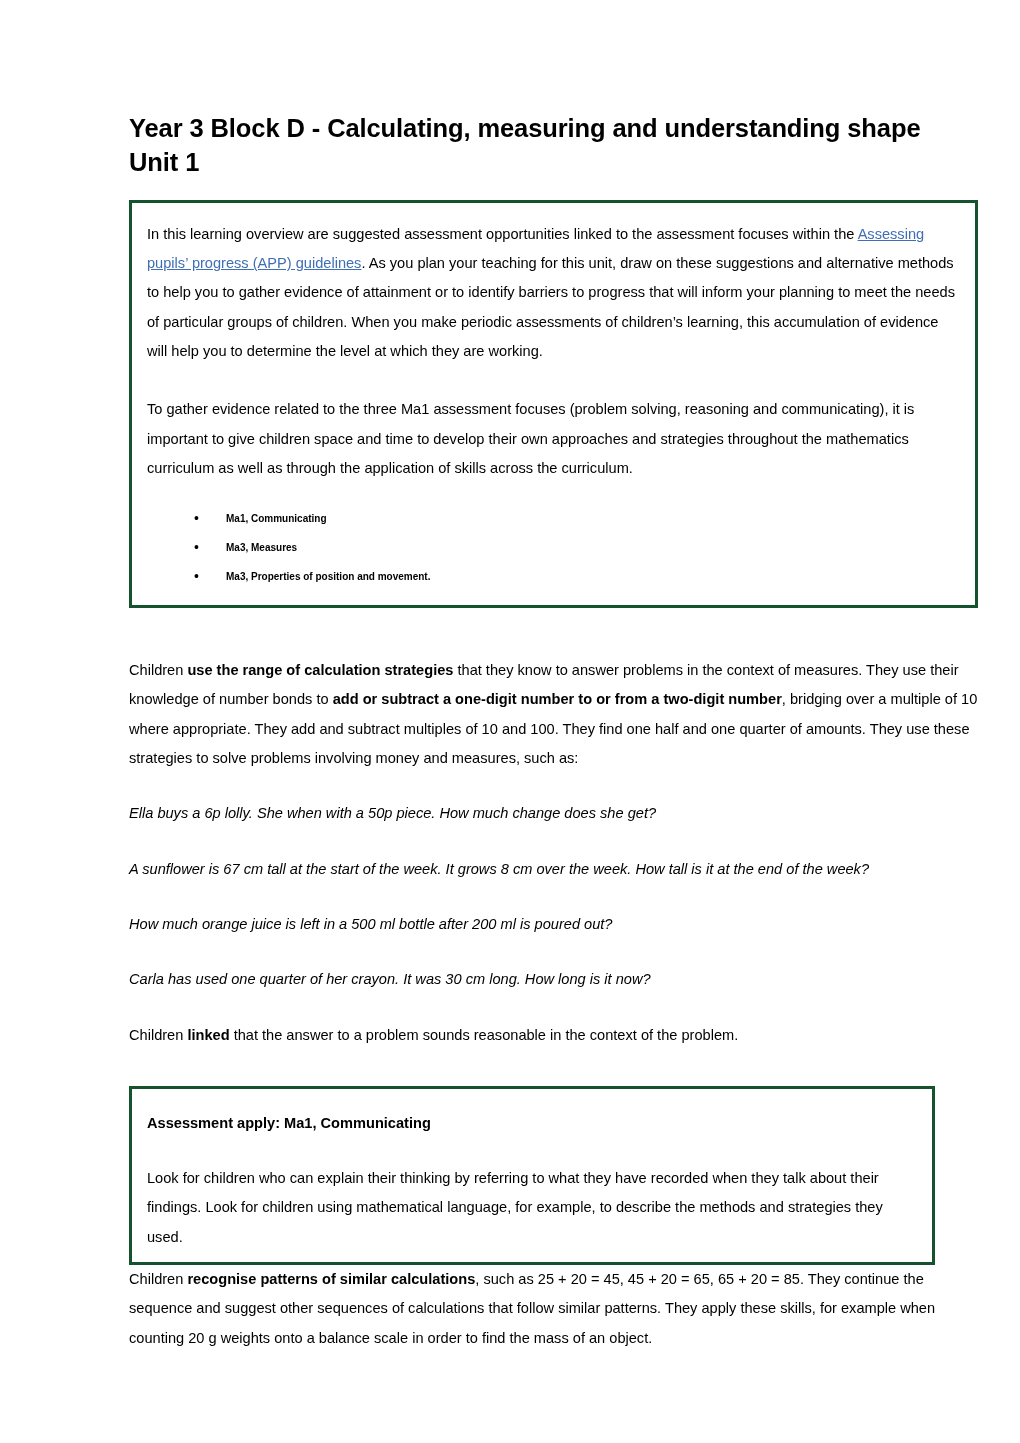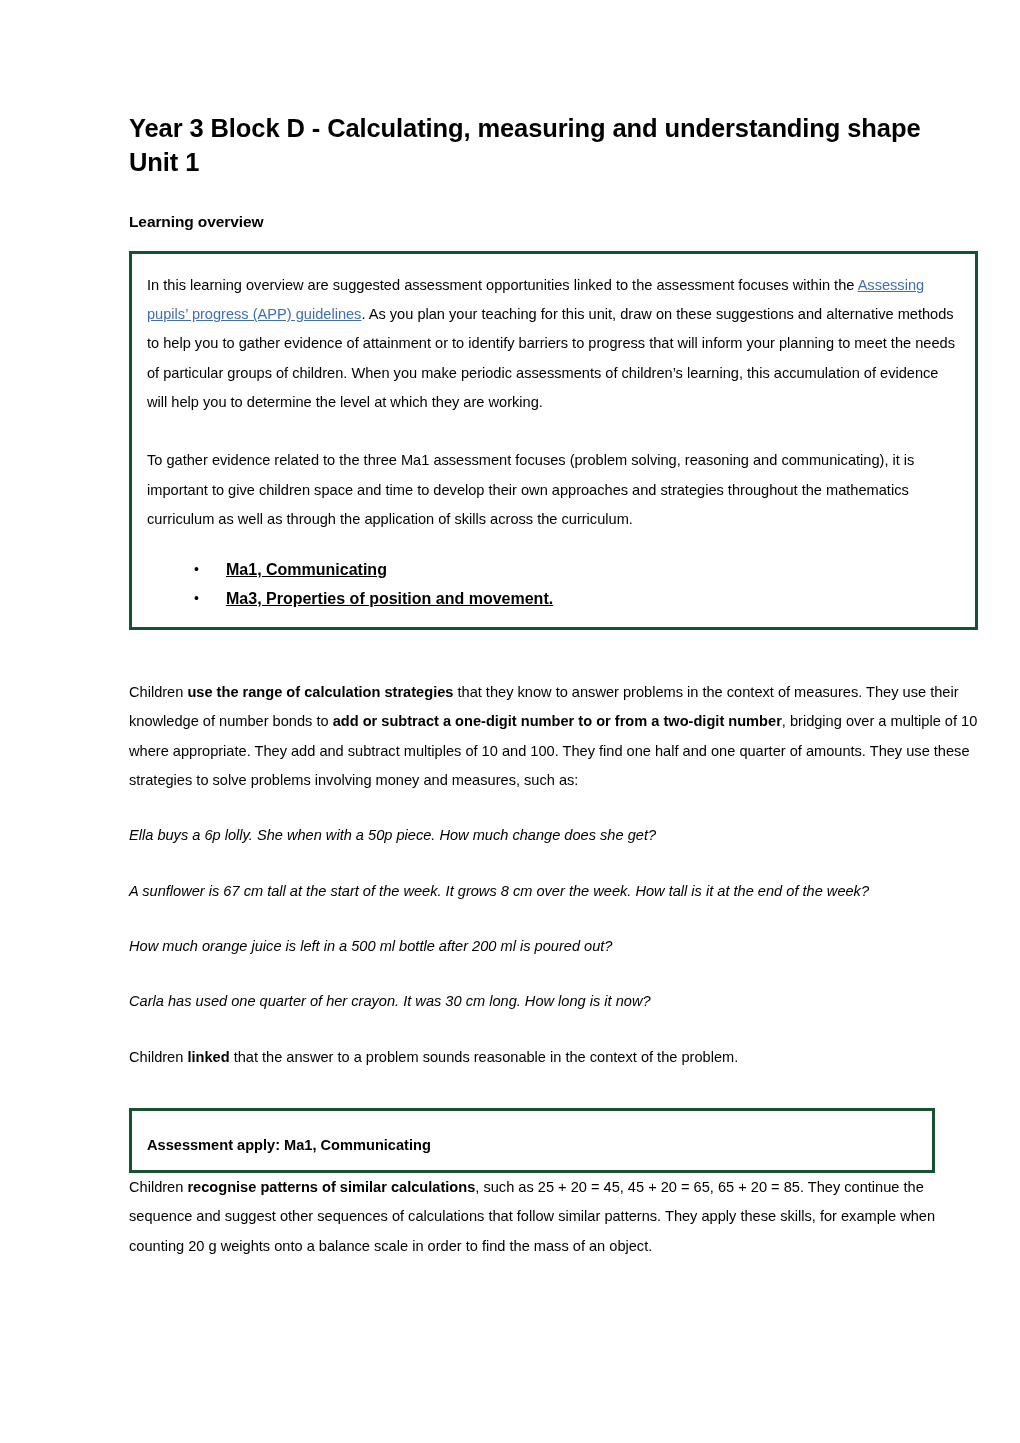--- a/index.html
+++ b/index.html
@@ -97,25 +97,24 @@
   }
 
   
   ul.af-list {
     list-style: none;
     margin: 21px 0 0 0;
     padding: 0;
   }
   ul.af-list li {
     position: relative;
-    font-size: 16px;
+    font-size: 10px;
     font-weight: bold;
     line-height: 29px;
     padding-left: 79px;
-    text-decoration: underline;
   }
   ul.af-list li::before {
     content: "\2022";
     position: absolute;
     left: 47px;
     top: 0;
     font-size: 14px;
     font-weight: normal;
   }
 
@@ -133,31 +132,31 @@
   }
 </style>
 </head>
 <body>
 
 <div class="page">
   <div class="content">
 
     <h1 class="doc-title">Year 3 Block D - Calculating, measuring and understanding shape Unit 1</h1>
 
-    <h2 class="section-heading">Learning overview</h2>
 
     <div class="bordered-box box-overview">
 
       <p class="para"><span>In this learning overview are suggested assessment opportunities linked to the assessment focuses within the </span><a class="doclink" href="#">Assessing pupils’ progress (APP) guidelines</a><span>. As you plan your teaching for this unit, draw on these suggestions and alternative methods to help you to gather evidence of attainment or to identify barriers to progress that will inform your planning to meet the needs of particular groups of children. When you make periodic assessments of children’s learning, this accumulation of evidence will help you to determine the level at which they are working.</span></p>
 
       <p class="para">To gather evidence related to the three Ma1 assessment focuses (problem solving, reasoning and communicating), it is important to give children space and time to develop their own approaches and strategies throughout the mathematics curriculum as well as through the application of skills across the curriculum.</p>
 
 
       <ul class="af-list">
         <li><span>Ma1, Communicating</span></li>
+        <li><span>Ma3, Measures</span></li>
         <li><span>Ma3, Properties of position and movement.</span></li>
       </ul>
 
     </div>
 
     <div class="body-block">
 
       <p class="para"><span>Children </span><b>use the range of calculation strategies</b><span> that they know to answer problems in the context of measures. They use their knowledge of number bonds to </span><b>add or subtract a one-digit number to or from a two-digit number</b><span>, bridging over a multiple of 10 where appropriate. They add and subtract multiples of 10 and 100. They find one half and one quarter of amounts. They use these strategies to solve problems involving money and measures, such as:</span></p>
 
       <p class="para italic spaced-gap">Ella buys a 6p lolly. She when with a 50p piece. How much change does she get?</p>
@@ -167,18 +166,19 @@
       <p class="para italic spaced-gap">How much orange juice is left in a 500 ml bottle after 200 ml is poured out?</p>
 
       <p class="para italic spaced-gap">Carla has used one quarter of her crayon. It was 30 cm long. How long is it now?</p>
 
       <p class="para spaced-gap"><span>Children </span><b>linked</b><span> that the answer to a problem sounds reasonable in the context of the problem.</span></p>
 
     </div>
 
     <div class="bordered-box box-assessment">
       <p class="box-title">Assessment apply: Ma1, Communicating</p>
+      <p class="para">Look for children who can explain their thinking by referring to what they have recorded when they talk about their findings. Look for children using mathematical language, for example, to describe the methods and strategies they used.</p>
     </div>
 
     <p class="para after-box-para"><span>Children </span><b>recognise patterns of similar calculations</b><span>, such as 25 + 20 = 45, 45 + 20 = 65, 65 + 20 = 85. They continue the sequence and suggest other sequences of calculations that follow similar patterns. They apply these skills, for example when counting 20 g weights onto a balance scale in order to find the mass of an object.</span></p>
 
   </div>
 </div>
 
 </body></html>

